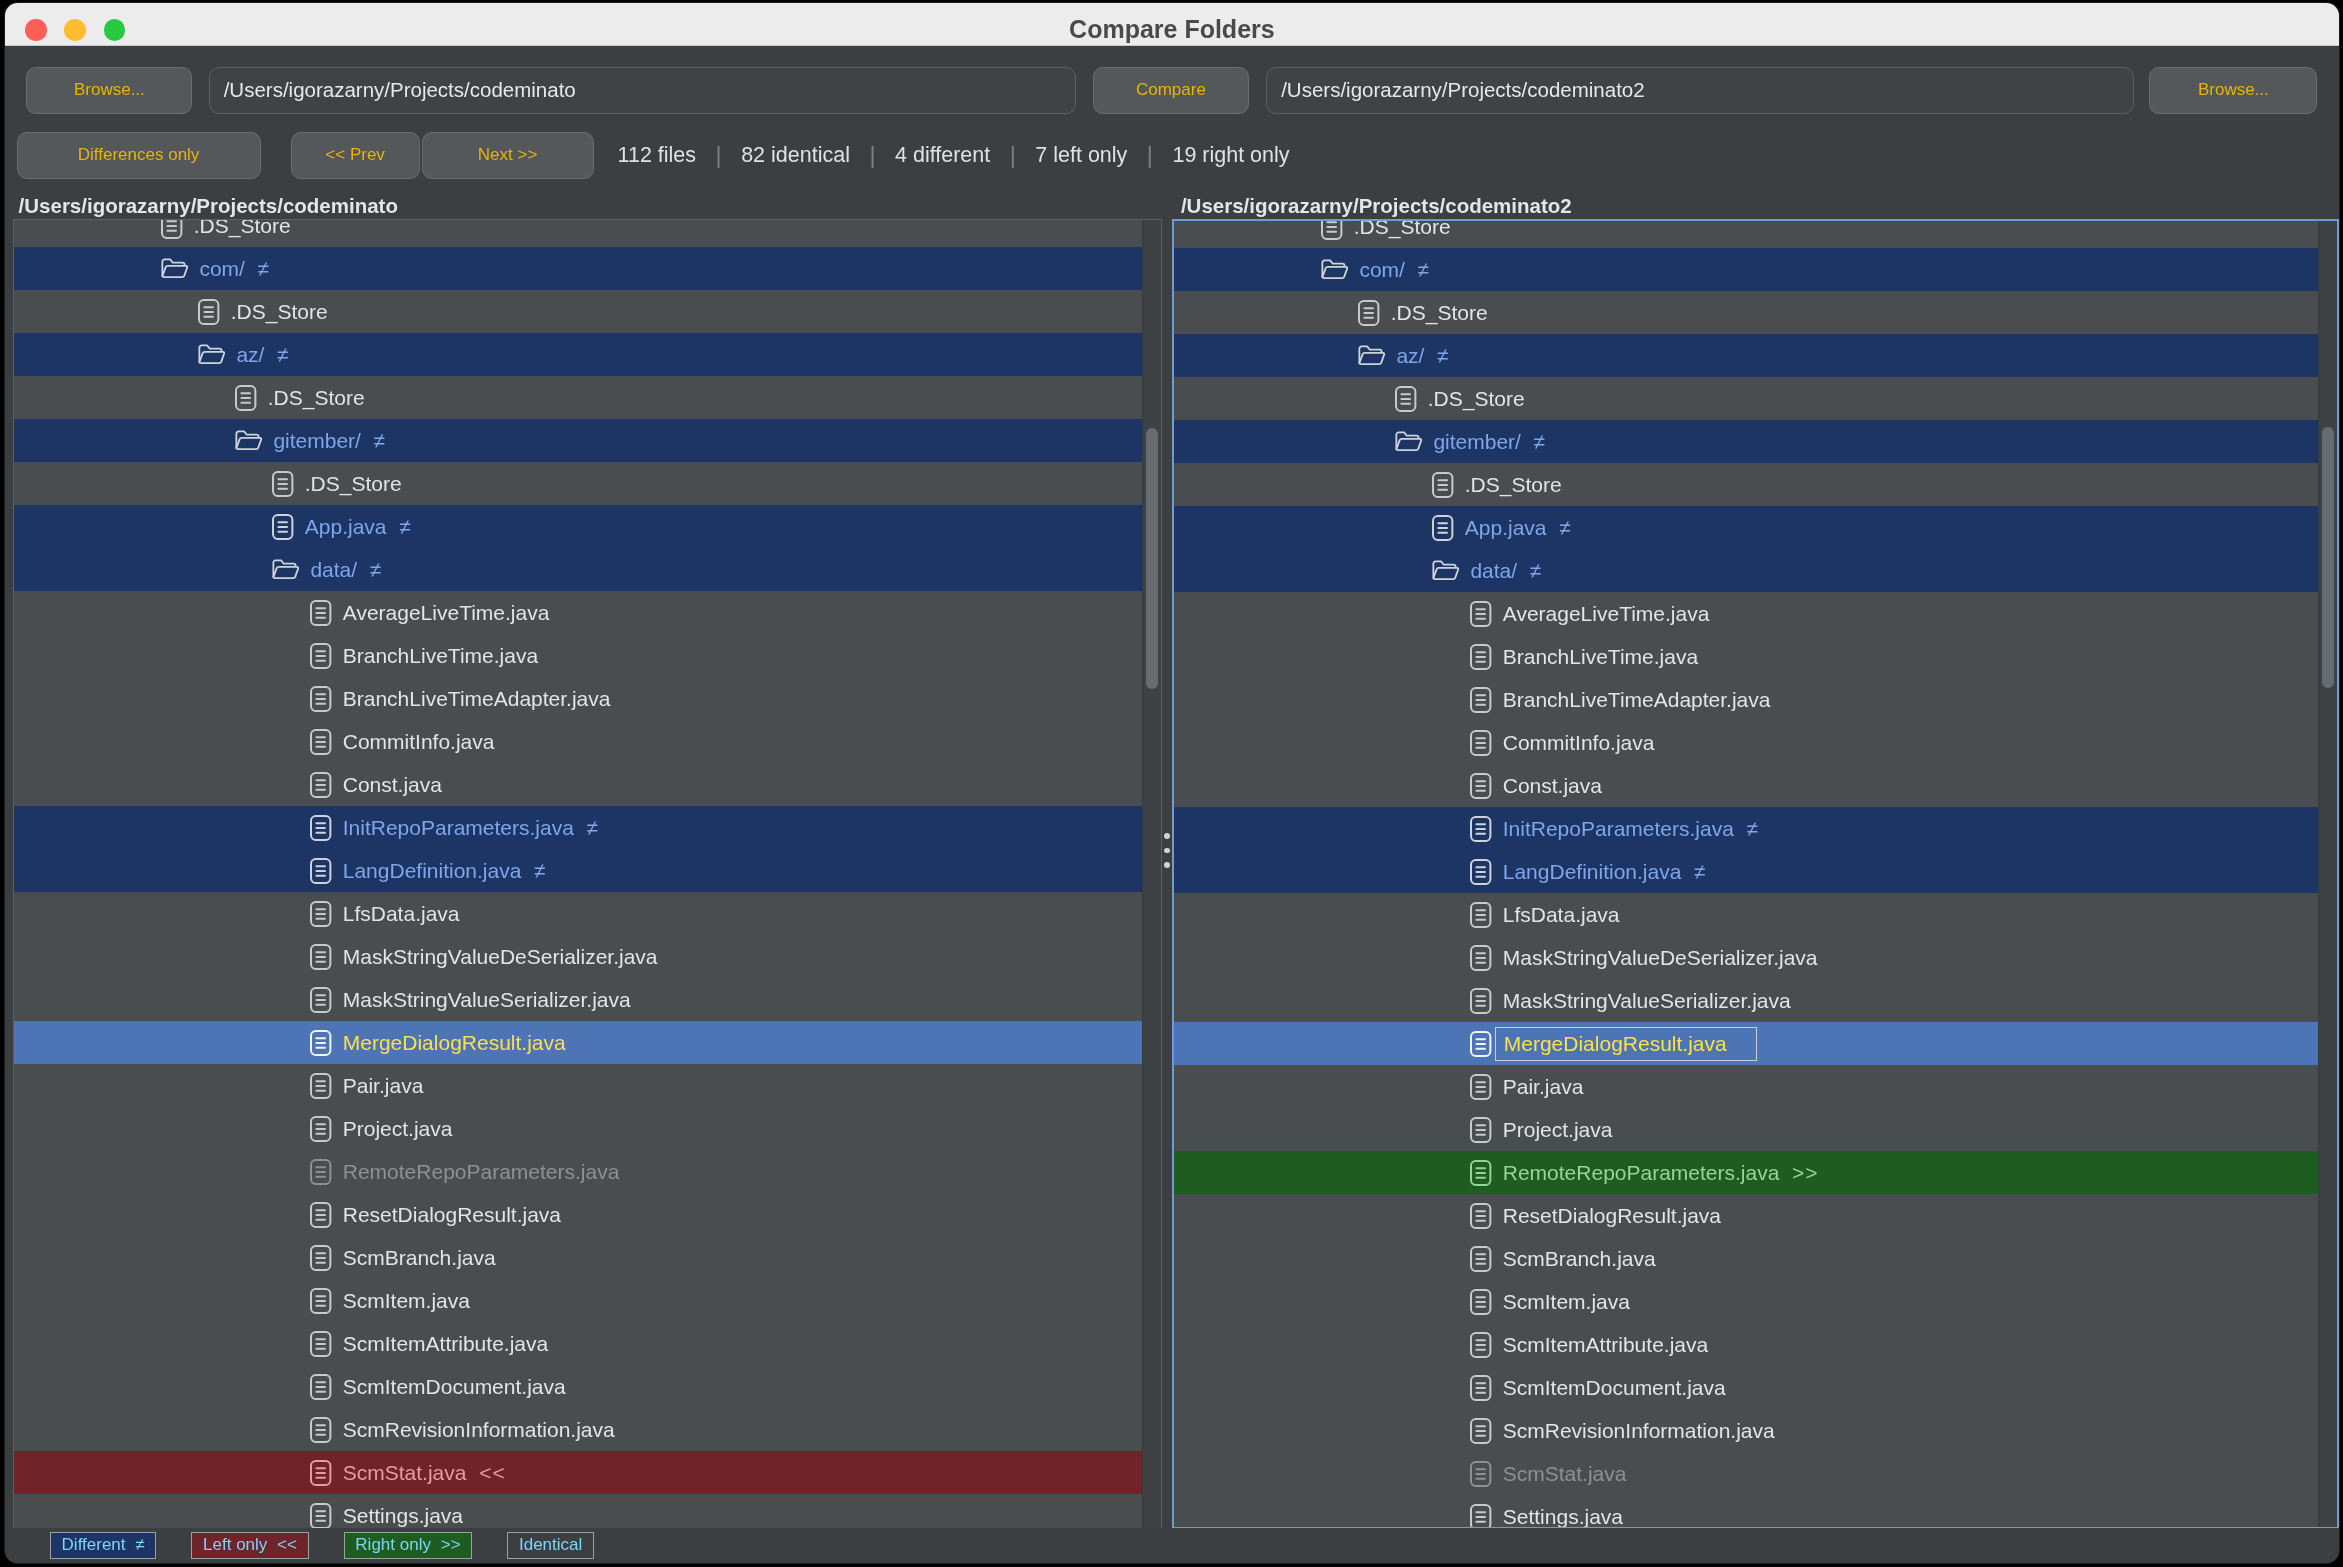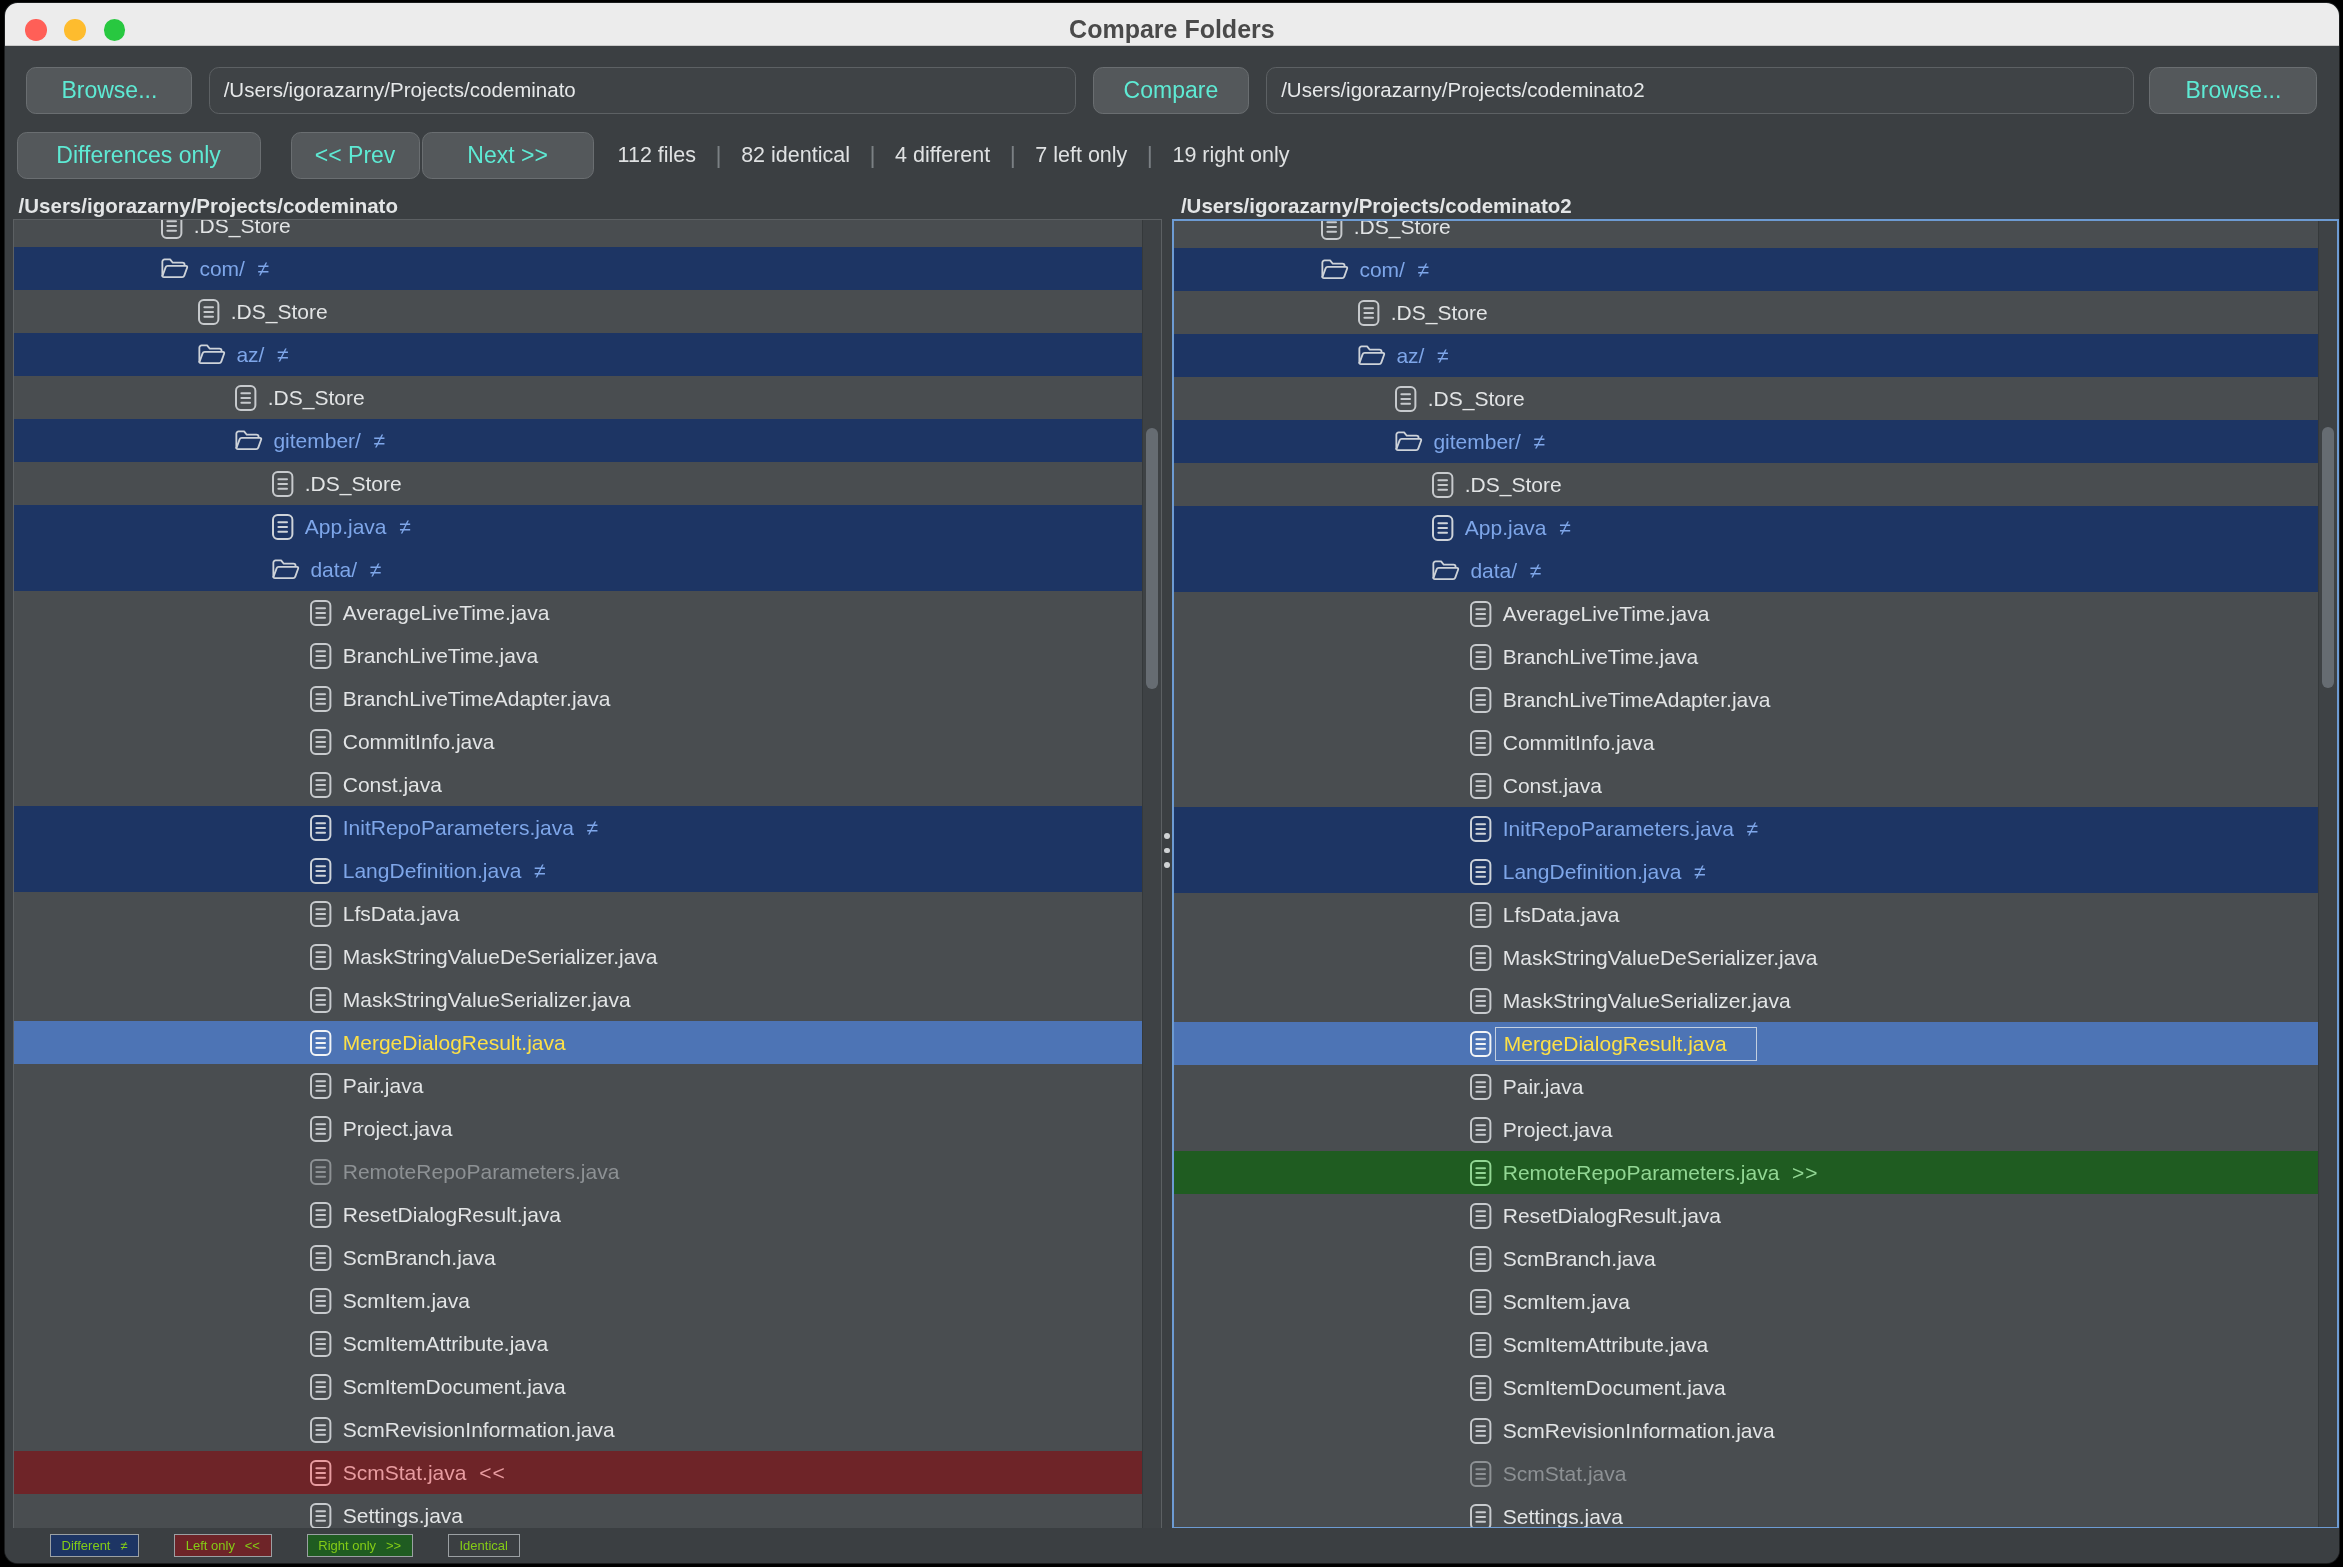--- a/index.html
+++ b/index.html
@@ -9,21 +9,21 @@
 
   
   .titlebar { position:absolute; left:0; top:0; right:0; height:43px; background:#ececec; border-bottom:1px solid #c9c9c9; }
   .lights { position:absolute; left:20.5px; top:16.6px; display:flex; gap:17.6px; }
   .light { width:21.5px; height:21.5px; border-radius:50%; }
   .title { line-height:53px; text-align:center; font-size:25px; font-weight:bold; color:#4a4a4a; }
 
   
   .toolbar1 { position:absolute; top:64px; left:21.5px; right:21.5px; height:47px; display:flex; align-items:stretch; }
   .toolbar2 { position:absolute; top:129px; left:11.7px; right:11.7px; height:47px; display:flex; align-items:stretch; }
-  .btn { background:#54585b; border:1px solid #6a6e71; border-radius:9.8px; color:#5eead4; font-size:23px;
+  .btn { background:#54585b; border:1px solid #6a6e71; border-radius:9.8px; color:#eab308; font-size:17px;
          display:flex; align-items:center; justify-content:center; cursor:default; white-space:nowrap; }
   .field { background:#3f4346; border:1px solid #5d6164; border-radius:9.8px; color:#e6e8e9; font-size:20.5px;
            padding:0 13.7px; outline:none; font-family:inherit; }
   .stats { display:flex; align-items:center; gap:19.5px; margin-left:24px; font-size:21.5px; color:#dfe1e2; }
   .stats .sep { color:#7b8084; font-size:23.4px; }
 
   
   .pheader { position:absolute; top:191px; height:27px; font-size:20.5px; font-weight:bold; color:#e3e5e6; white-space:nowrap; }
 
   
@@ -48,21 +48,21 @@
   .sbthumb { position:absolute; left:2.9px; width:11.7px; border-radius:5.9px; background:#666c72; }
 
   .divider { position:absolute; left:1149px; top:0; bottom:0; width:9.8px; display:flex; flex-direction:column;
              align-items:center; justify-content:flex-start; }
   .dots { position:absolute; top:614px; display:flex; flex-direction:column; gap:8.8px; }
   .dots i { width:5.9px; height:5.9px; border-radius:50%; background:#d0d3d5; }
 
   
   .legend { position:absolute; left:0; right:0; bottom:0; height:35px; display:flex; align-items:center;
             gap:35px; padding-left:45px; background:#3b3f42; }
-  .badge { border:1.5px solid #9ba0a3; color:#84cc16; font-size:13px; padding:2.9px 10.7px; display:flex; gap:9.8px; align-items:center; }
+  .badge { border:1.5px solid #9ba0a3; color:#7dd3fc; font-size:17px; padding:2.9px 10.7px; display:flex; gap:9.8px; align-items:center; }
   .badge.b-different  { background:var(--diff-bg); }
   .badge.b-left-only  { background:var(--lo-bg); }
   .badge.b-right-only { background:var(--ro-bg); }
   .badge.b-identical  { background:transparent; }
 </style>
 </head>
 <body>
 
 <div class="window">
 

